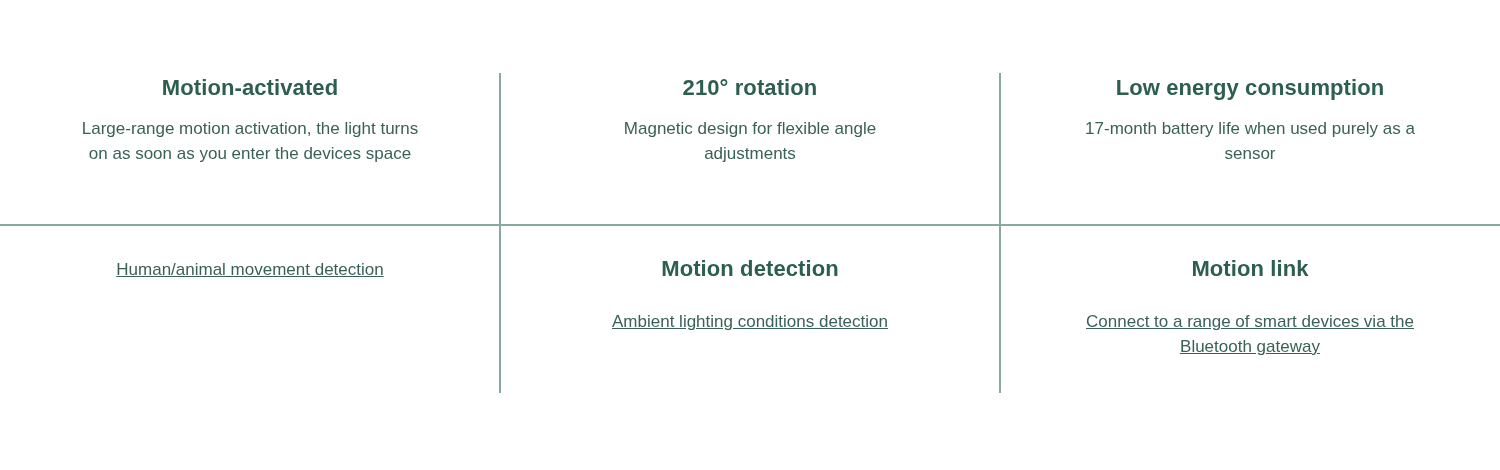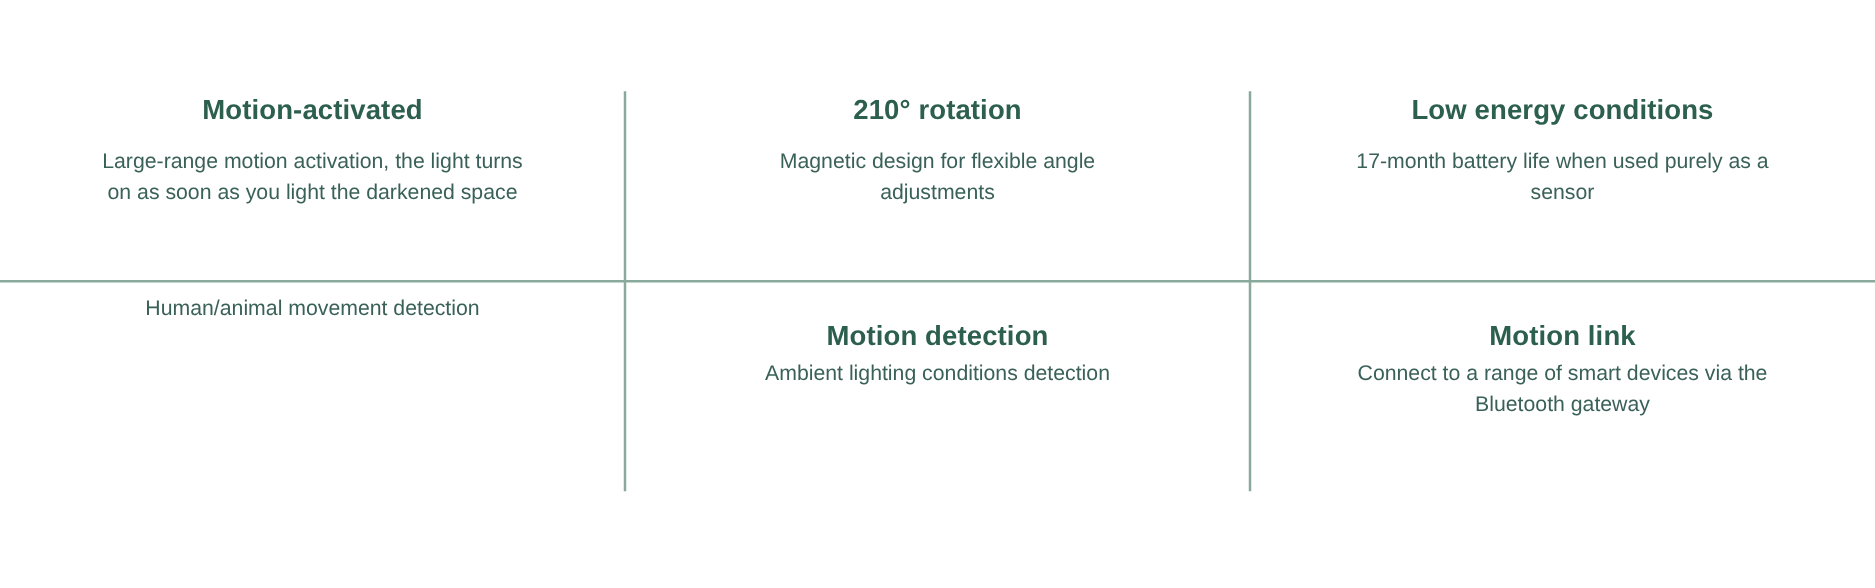--- a/index.html
+++ b/index.html
@@ -80,50 +80,50 @@
     padding: 0;
     max-width: 355px;
   }
 
   
   .row1 .cell-title { margin-top: 66px; }
   .row1 .cell-desc  { margin-top: 13px; }
 
   
   .row2 .cell-title { margin-top: 22px; }
-  .row2 .cell-desc  { margin-top: 2px; }
+  .row2 .cell-desc  { margin-top: 25px; text-decoration: underline; }
 
   
   .col1 .cell-desc { max-width: 350px; }
   .col2 .cell-desc { max-width: 330px; }
   .col3 .cell-desc { max-width: 375px; }
 </style>
 </head>
 <body>
 
 <div class="feature-board">
 
   <div class="v-divider one"></div>
   <div class="v-divider two"></div>
   <div class="h-divider"></div>
 
   <div class="grid">
 
     <div class="cell row1 col1">
       <h3 class="cell-title">Motion-activated</h3>
-      <p class="cell-desc">Large-range motion activation, the light turns on as soon as you light the darkened space</p>
+      <p class="cell-desc">Large-range motion activation, the light turns on as soon as you enter the devices space</p>
     </div>
 
     <div class="cell row1 col2">
       <h3 class="cell-title">210° rotation</h3>
       <p class="cell-desc">Magnetic design for flexible angle adjustments</p>
     </div>
 
     <div class="cell row1 col3">
-      <h3 class="cell-title">Low energy conditions</h3>
+      <h3 class="cell-title">Low energy consumption</h3>
       <p class="cell-desc">17-month battery life when used purely as a sensor</p>
     </div>
 
     <div class="cell row2 col1">
       <p class="cell-desc">Human/animal movement detection</p>
     </div>
 
     <div class="cell row2 col2">
       <h3 class="cell-title">Motion detection</h3>
       <p class="cell-desc">Ambient lighting conditions detection</p>

